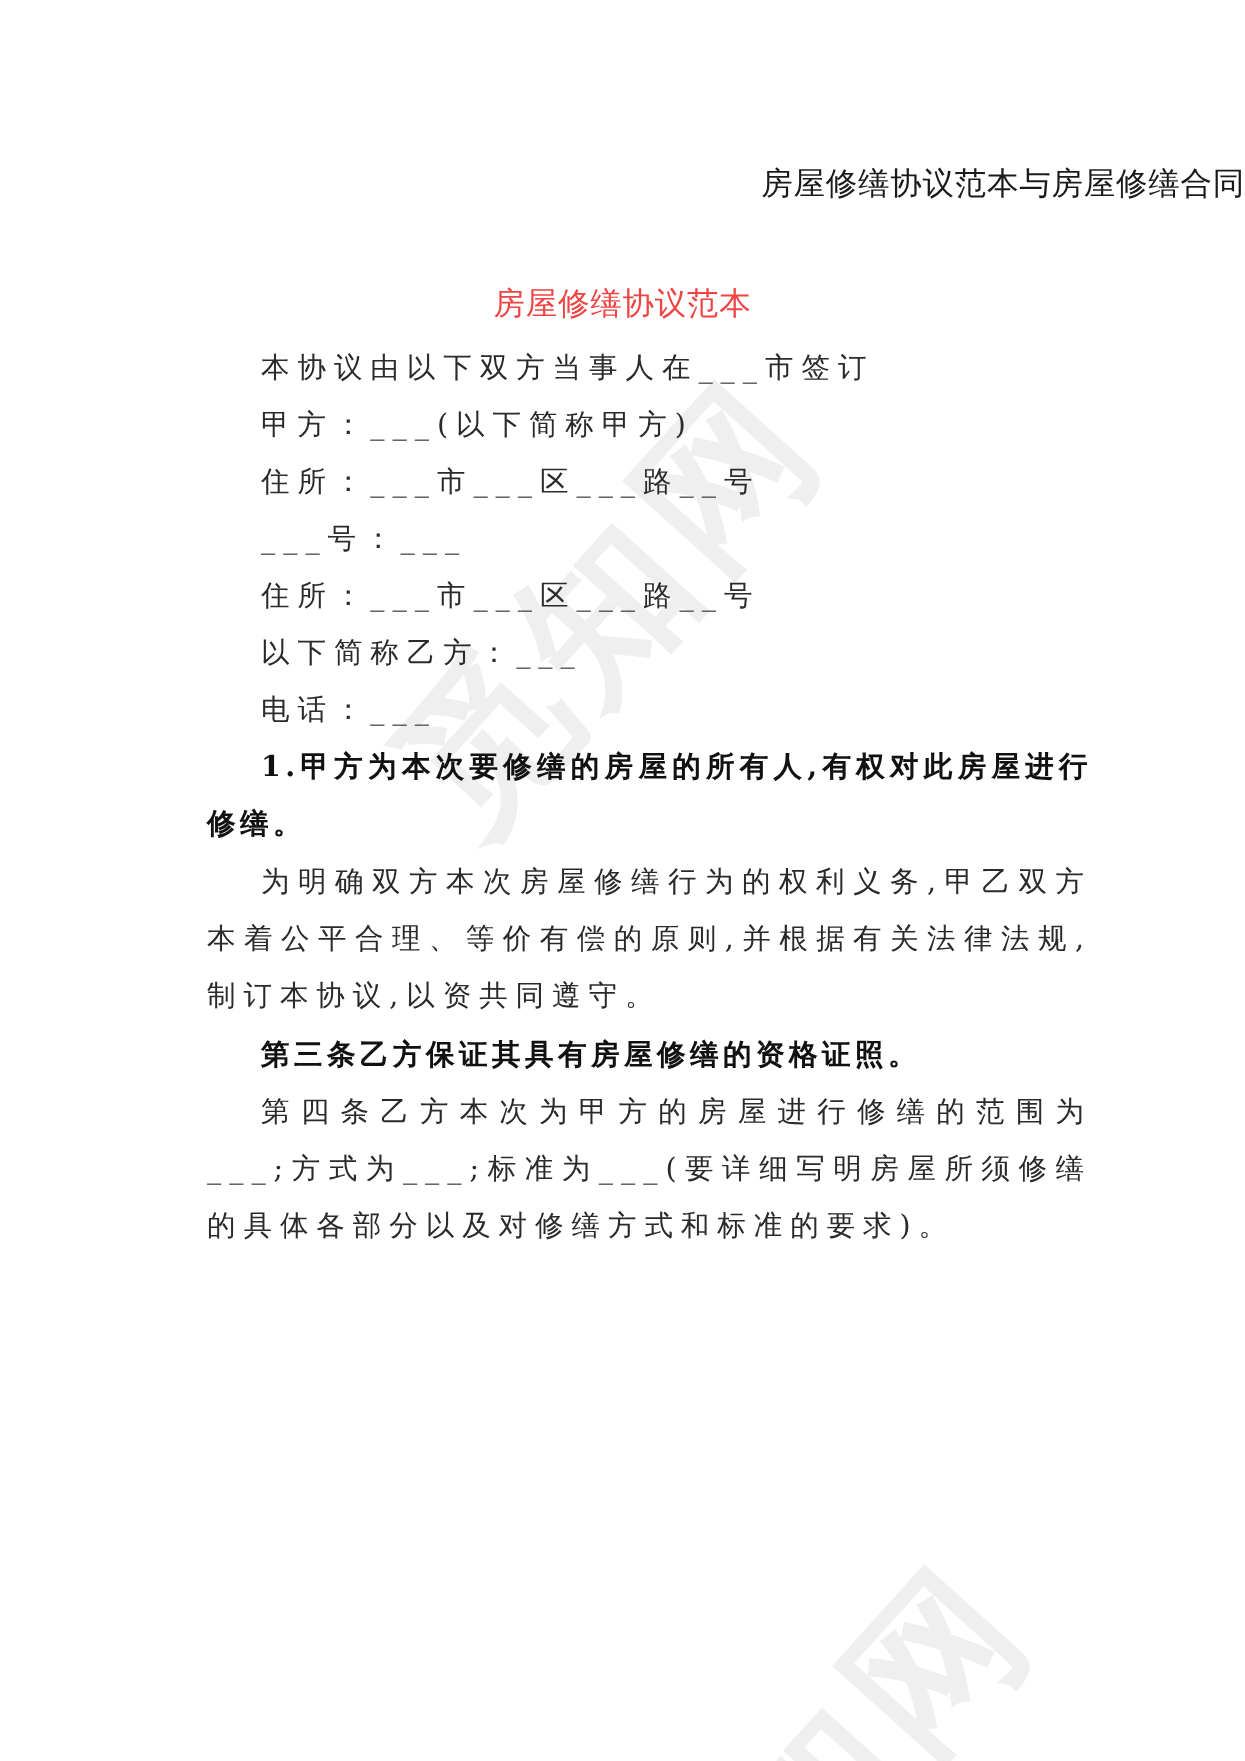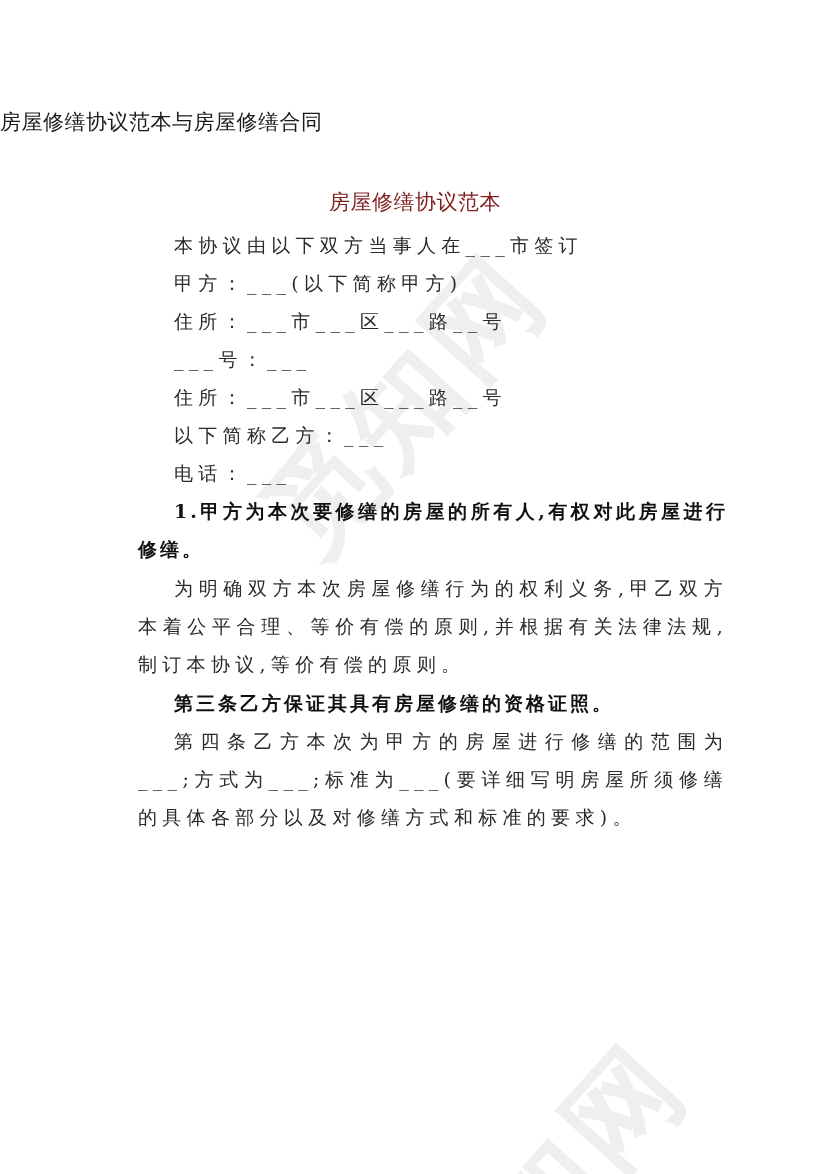--- a/index.html
+++ b/index.html
@@ -33,35 +33,35 @@
       white-space: nowrap;
       z-index: 0;
       user-select: none;
     }
     .wm1 { left: 230px; top: 330px; }
     .wm2 { left: 370px; top: 1120px; }
     .doc-title {
       position: absolute;
       left: 0; right: 0;
       top: 108px;
-      text-align: left;
+      text-align: right;
       font-family: "DejaVu Sans", "Liberation Sans", sans-serif;
       font-size: 21px;
       color: #1a1a1a;
       z-index: 1;
       letter-spacing: 0.5px;
     }
     .section-title {
       position: absolute;
       left: 0; right: 0;
       top: 188px;
       text-align: center;
       font-family: "DejaVu Sans", "Liberation Sans", sans-serif;
       font-size: 21px;
-      color: #7f1d1d;
+      color: #ef4444;
       z-index: 1;
       letter-spacing: 0.5px;
     }
     .body {
       position: absolute;
       left: 138px;
       top: 226px;
       width: 590px;
       z-index: 1;
       font-size: 19px;
@@ -101,19 +101,19 @@
     <p class="line indent">本协议由以下双方当事人在___市签订</p>
     <p class="line indent">甲方：___(以下简称甲方)</p>
     <p class="line indent">住所：___市___区___路__号</p>
     <p class="line indent">___号：___</p>
     <p class="line indent">住所：___市___区___路__号</p>
     <p class="line indent">以下简称乙方：___</p>
     <p class="line indent">电话：___</p>
 
     <p class="para bold">1.甲方为本次要修缮的房屋的所有人,有权对此房屋进行修缮。</p>
     <div class="gap-small"></div>
-    <p class="para">为明确双方本次房屋修缮行为的权利义务,甲乙双方本着公平合理、等价有偿的原则,并根据有关法律法规,制订本协议,等价有偿的原则。</p>
+    <p class="para">为明确双方本次房屋修缮行为的权利义务,甲乙双方本着公平合理、等价有偿的原则,并根据有关法律法规,制订本协议,以资共同遵守。</p>
     <div class="gap-small"></div>
     <p class="para bold">第三条乙方保证其具有房屋修缮的资格证照。</p>
     <p class="para">第四条乙方本次为甲方的房屋进行修缮的范围为___;方式为___;标准为___(要详细写明房屋所须修缮的具体各部分以及对修缮方式和标准的要求)。</p>
   </div>
 
 </div>
 
 </body></html>

